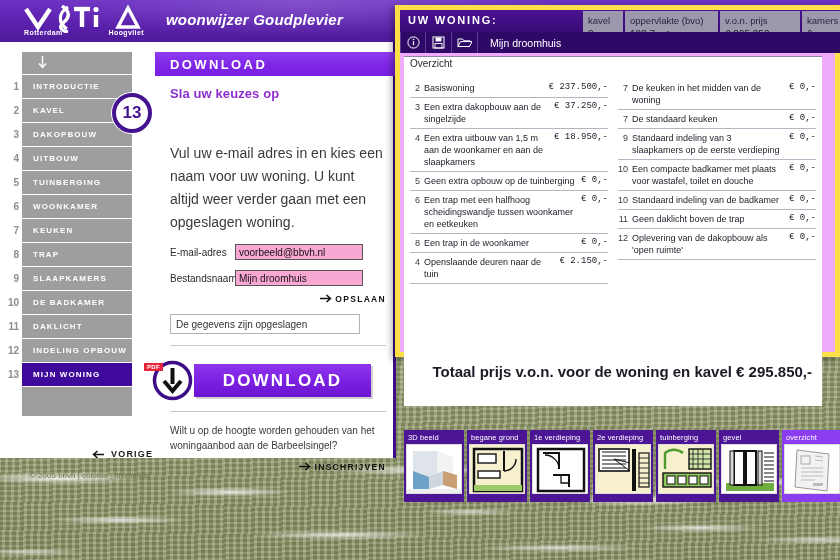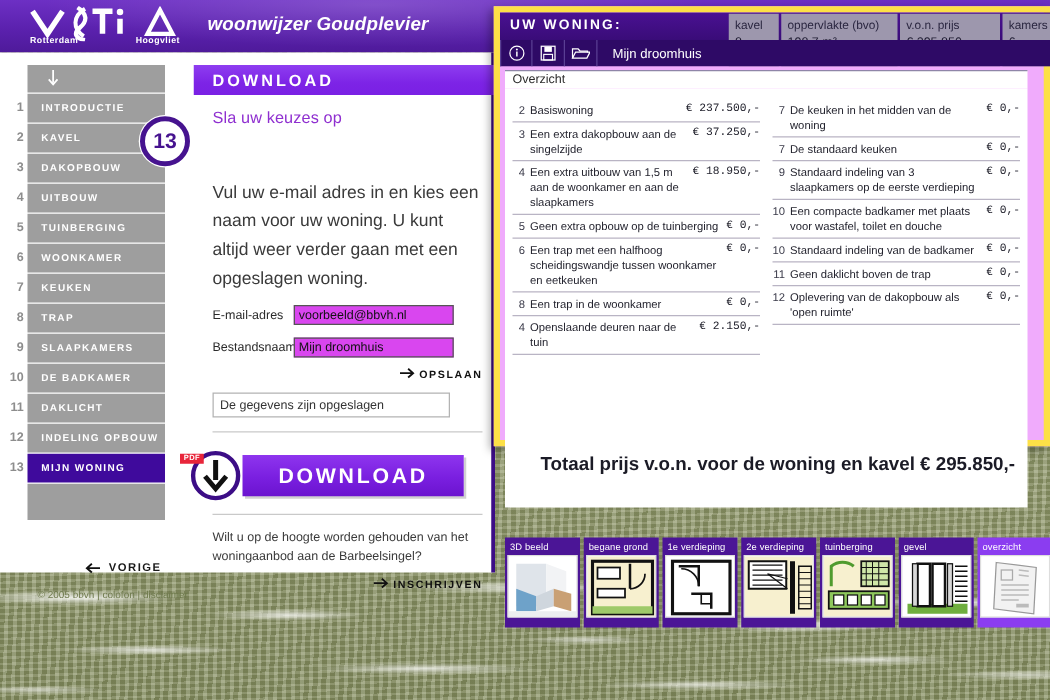--- a/index.html
+++ b/index.html
@@ -89,47 +89,47 @@
   .badge13 {
     position: absolute; left: 112px; top: 51px; width: 40px; height: 40px;
     border-radius: 50%; background: #ffffff;
     border: 4px solid #46138f;
     display: flex; align-items: center; justify-content: center;
     color: #46138f; font-size: 17px; font-weight: bold; z-index: 6;
     box-shadow: 0 0 0 1px #fff;
   }
 
   .vorige {
-    position: absolute; left: 68px; top: 407px;
+    position: absolute; left: 92px; top: 407px;
     font-size: 9px; font-weight: bold; letter-spacing: 1.2px; color: #1a1a1a;
     display: flex; align-items: center; gap: 6px; cursor: pointer;
   }
 
   
   .dl-header {
     position: absolute; left: 155px; top: 10px; width: 241px; height: 24px;
     background: linear-gradient(180deg, #8e3df0 0%, #7d24e6 60%, #7a20e4 100%);
     display: flex; align-items: center;
   }
   .dl-header span {
     color: #fff; font-size: 13px; font-weight: bold; letter-spacing: 2.4px;
     padding-left: 15px;
   }
   .main { position: absolute; left: 170px; top: 44px; width: 216px; }
   .h2 {
-    color: #8f2fd0; font-size: 13px; font-weight: normal; margin-bottom: 18px;
+    color: #8f2fd0; font-size: 13px; font-weight: bold; margin-bottom: 18px;
     letter-spacing: .1px;
   }
   .para { color: #3a3a3a; font-size: 14px; line-height: 23px; margin-top: 41px; }
   .formrow {
     display: flex; align-items: center; margin-top: 10px;
   }
   .formrow label { width: 65px; font-size: 10px; color: #2b2b2b; }
   .formrow input {
-    width: 128px; height: 16px; border: 1px solid #555; background: #d946ef;
+    width: 128px; height: 16px; border: 1px solid #555; background: #f9a8d4;
     font-family: "Liberation Sans", sans-serif; font-size: 10px;
     padding: 0 3px; color: #111; outline: none;
   }
   .act {
     margin-top: 8px; text-align: right;
     font-size: 8.5px; font-weight: bold; letter-spacing: 1.3px; color: #111;
     cursor: pointer;
   }
   .notice {
     margin-top: 10px; width: 190px; height: 20px;

